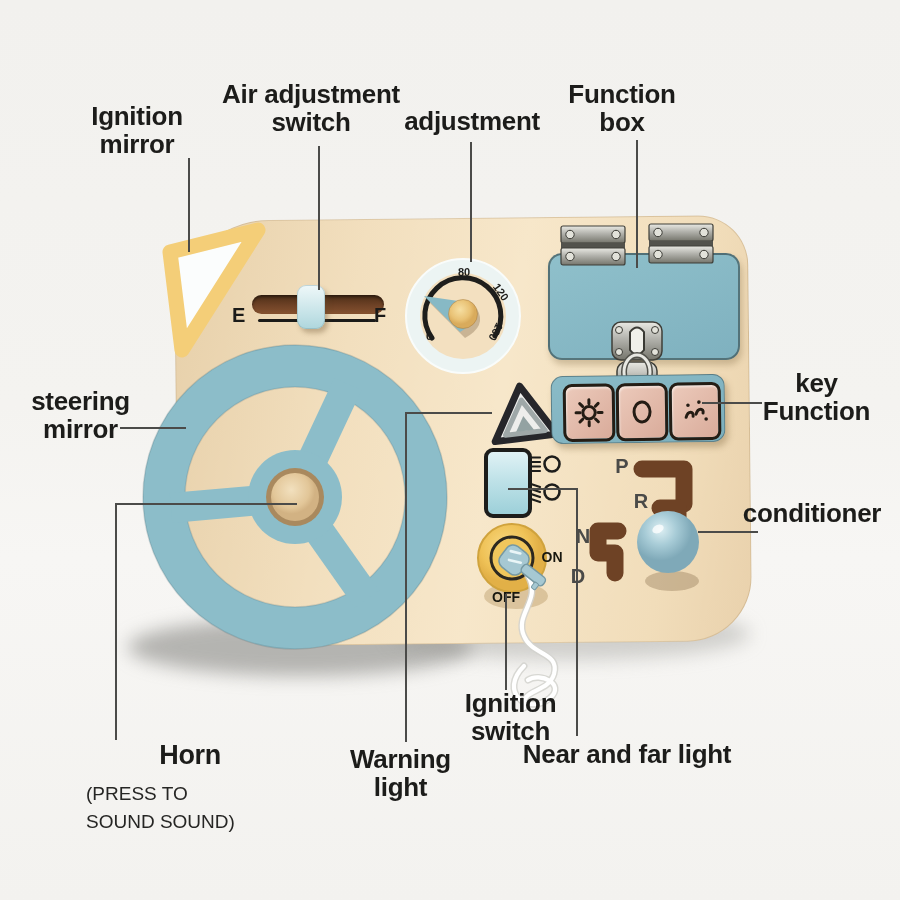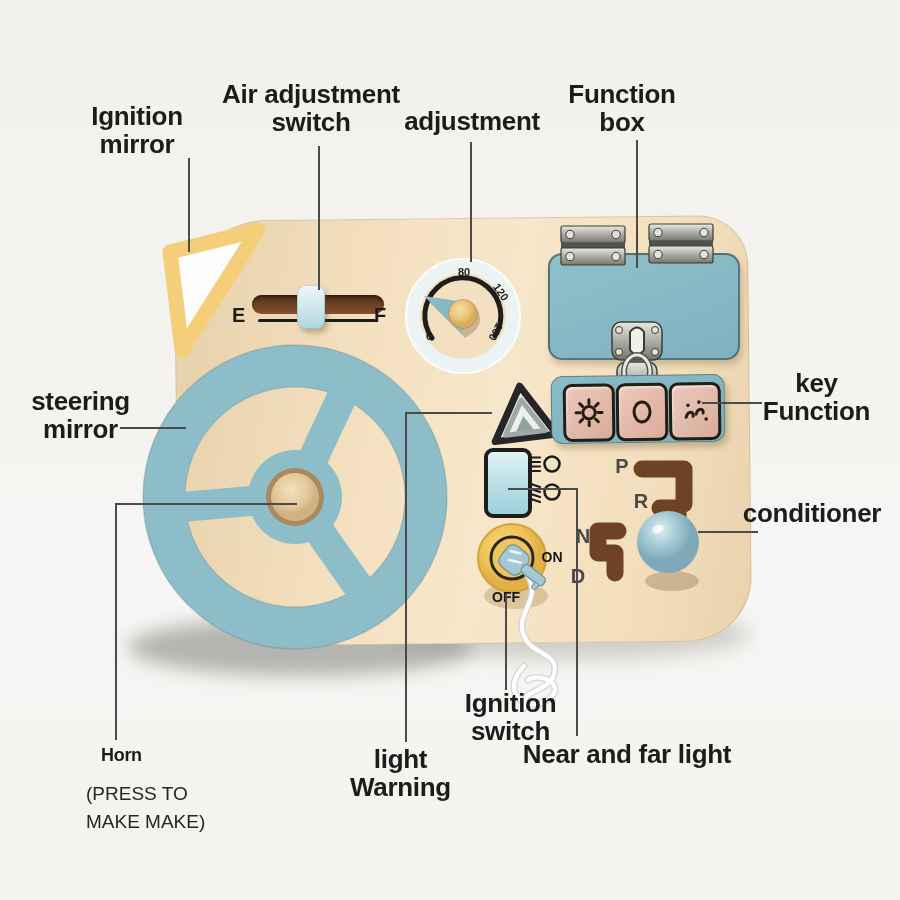--- a/index.html
+++ b/index.html
@@ -317,30 +317,30 @@
     <span class="ln">steering</span>
     <span class="ln">mirror</span>
   </div>
   <div class="lbl" style="left:744px;top:369px;width:145px;">
     <span class="ln">key</span>
     <span class="ln">Function</span>
   </div>
   <div class="lbl" style="left:734px;top:499px;width:156px;">
     <span class="ln">conditioner</span>
   </div>
-  <div class="lbl left" style="left:101px;top:741px;width:120px;font-size:18px;">
+  <div class="lbl left" style="left:101px;top:741px;width:120px;font-size:27px;text-align:right;">
     <span class="ln">Horn</span>
   </div>
   <div class="sub" style="left:86px;top:780px;width:170px;">
     <span class="ln">(PRESS TO</span>
-    <span class="ln">MAKE MAKE)</span>
+    <span class="ln">SOUND SOUND)</span>
   </div>
   <div class="lbl" style="left:328px;top:745px;width:145px;">
+    <span class="ln">Warning</span>
     <span class="ln">light</span>
-    <span class="ln">Warning</span>
   </div>
   <div class="lbl" style="left:438px;top:689px;width:145px;">
     <span class="ln">Ignition</span>
     <span class="ln">switch</span>
   </div>
   <div class="lbl" style="left:512px;top:740px;width:230px;text-align:center;">
     <span class="ln">Near and far light</span>
   </div>
 
 </div>

